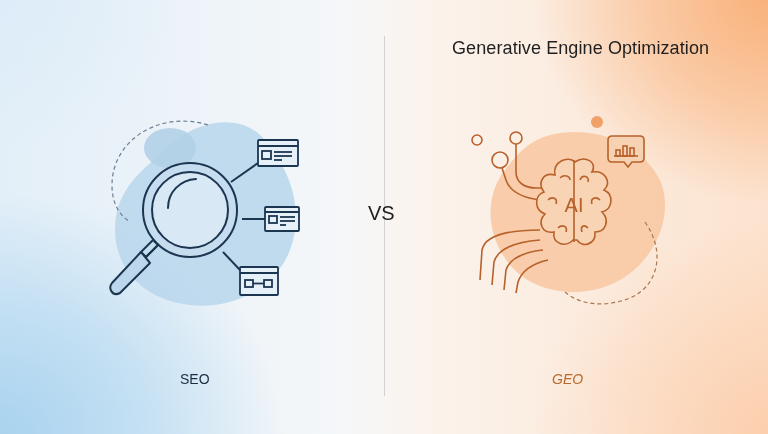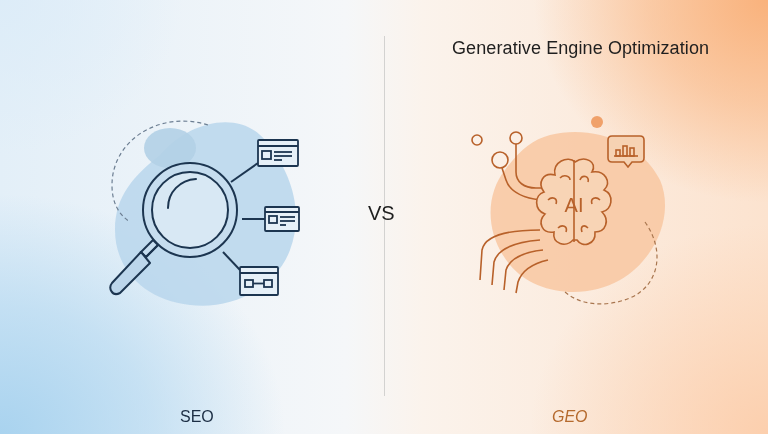--- a/index.html
+++ b/index.html
@@ -23,21 +23,21 @@
   }
   .title {
     position: absolute; left: 452px; top: 38px;
     font-size: 18px; color: #1f1f1f; white-space: nowrap; letter-spacing: 0.1px;
   }
   .vs {
     position: absolute; left: 368px; top: 202px; width: 32px; 
     font-size: 20px; color: #1e1e1e; background: transparent;
   }
   .label {
-    position: absolute; top: 371px; font-size: 16px; white-space: nowrap; margin-top: 37px;
+    position: absolute; top: 371px; font-size: 14px; white-space: nowrap;
   }
   .label.seo { left: 180px; color: #1c2e44; }
   .label.geo { left: 552px; color: #b56a2e; font-style: italic; }
   svg.illus { position: absolute; }
 </style>
 </head>
 <body>
 
 <div class="bg"></div>
 

